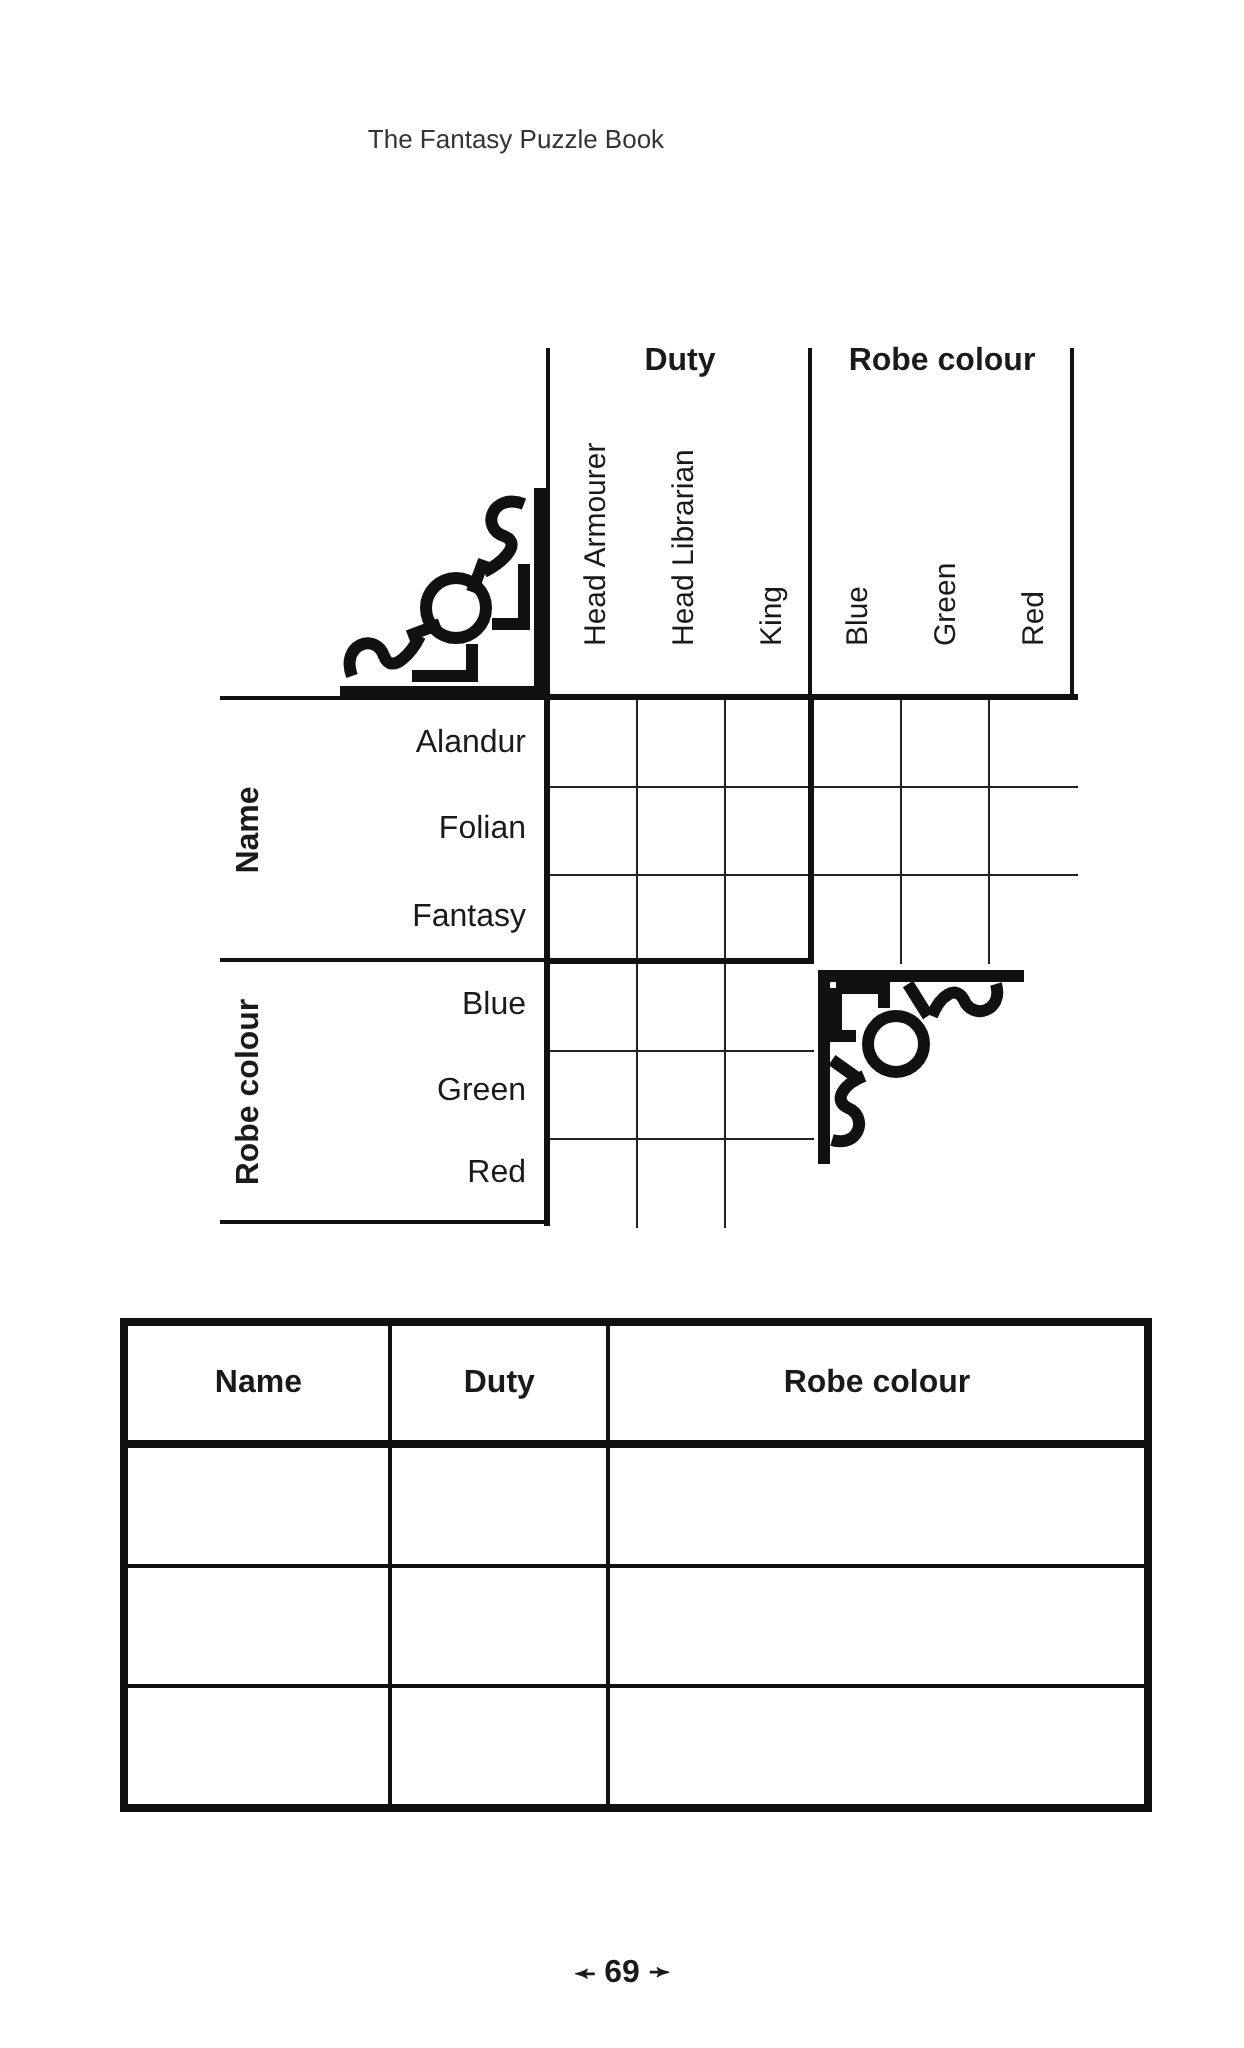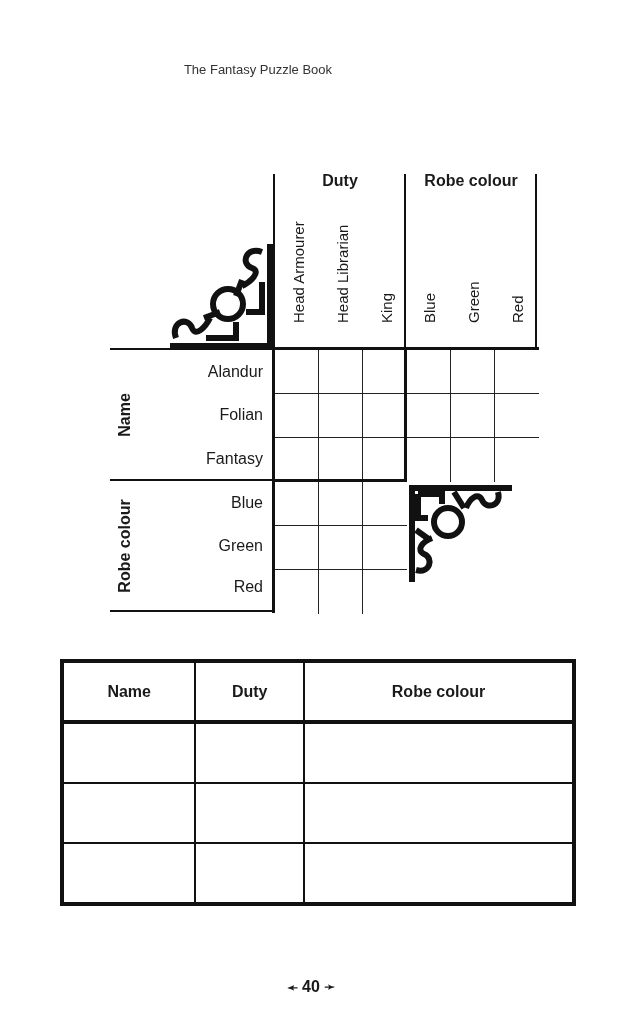--- a/index.html
+++ b/index.html
@@ -161,15 +161,15 @@
     <tr>
       <td></td>
       <td></td>
       <td></td>
     </tr>
   </tbody>
 </table>
 
 <div class="abs pagenum">
   <span style="display:inline-block;transform:scaleX(-1);font-size:13px;">➛</span>
-  <span>40</span>
+  <span>69</span>
   <span style="display:inline-block;font-size:13px;transform:scaleX(-1) rotate(180deg);">➛</span>
 </div>
 
 </body></html>

